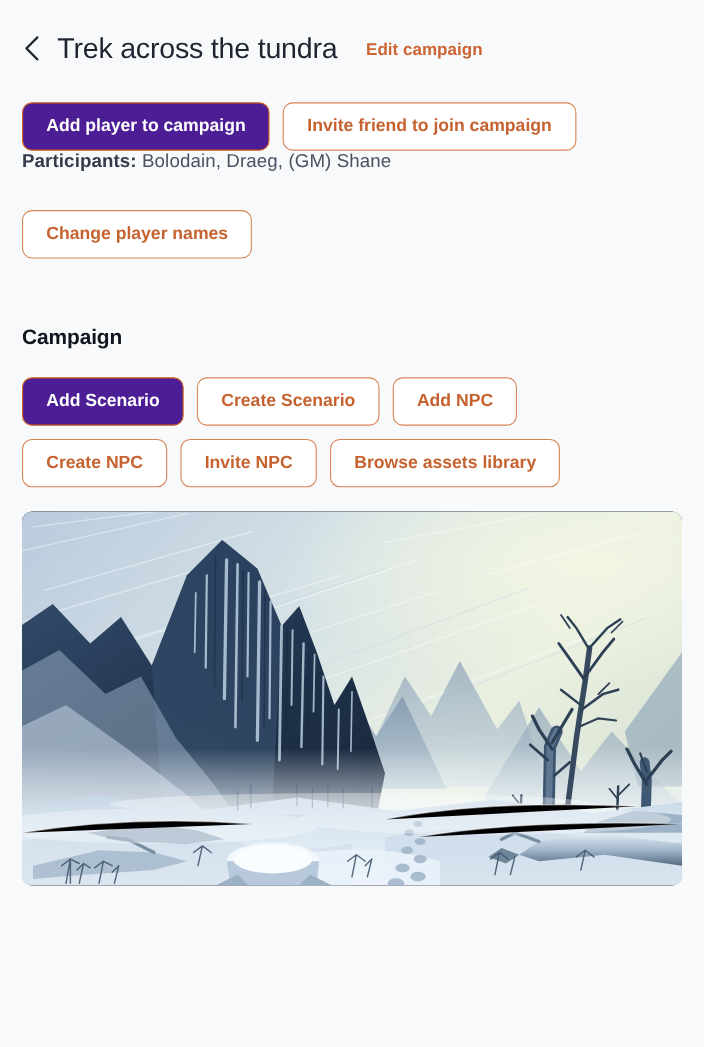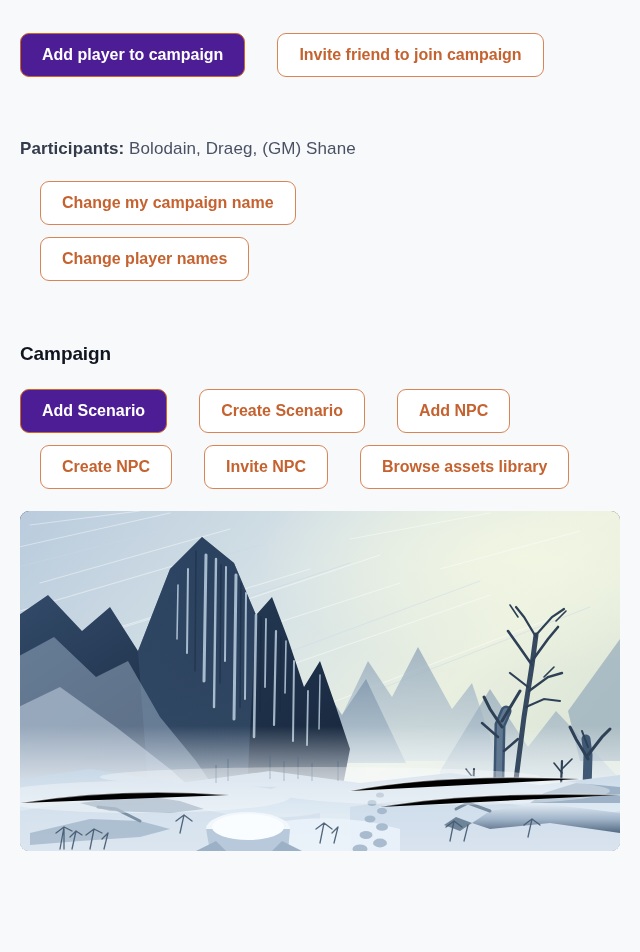--- a/index.html
+++ b/index.html
@@ -78,28 +78,26 @@
   }
   .btn-primary {
     background: #4c1d95;
     color: #ffffff;
     border: 1.5px solid #d2651f;
   }
   .btn-outline {
     background: #ffffff;
     color: #c5622f;
     border: 1.5px solid #d98455;
-    margin-left: 20px;
   }
 
   .row-top { margin-top: 33px; }
 
   
   .participants {
-    margin-top: 62px;
     font-size: 17px;
     color: #4a5162;
     letter-spacing: 0.1px;
   }
   .participants .lbl {
     font-weight: 700;
     color: #343b4a;
   }
   .participants .names { font-weight: 400; }
 
@@ -127,33 +125,43 @@
     position: relative;
     background: #0e1a2d;
   }
   .scene-wrap svg { display: block; width: 600px; height: 340px; }
 </style>
 </head>
 <body>
 
 <div class="page">
 
+  <div class="header">
+    <div class="back-btn">
+      <span>
+        <svg width="18" height="26" viewBox="0 0 18 26" fill="none">
+          <path d="M14 3 L4 13 L14 23" stroke="#222733" stroke-width="2" stroke-linecap="round" stroke-linejoin="round"></path>
+        </svg>
+      </span>
+    </div>
+    <div class="page-title">Trek across the tundra</div>
+    <div class="edit-link">Edit campaign</div>
+  </div>
 
   <div class="btn-row row-top">
     <button class="btn btn-primary">Add player to campaign</button>
     <button class="btn btn-outline">Invite friend to join campaign</button>
   </div>
 
   <div class="participants">
     <span class="lbl">Participants:</span>
     <span class="names">Bolodain, Draeg, (GM) Shane</span>
   </div>
 
   <div class="btn-row row-participants">
-    <button class="btn btn-outline">Change my campaign name</button>
   </div>
   <div class="btn-row row-participants2">
     <button class="btn btn-outline">Change player names</button>
   </div>
 
   <div class="section-title">Campaign</div>
 
   <div class="btn-row row-campaign">
     <button class="btn btn-primary">Add Scenario</button>
     <button class="btn btn-outline">Create Scenario</button>

